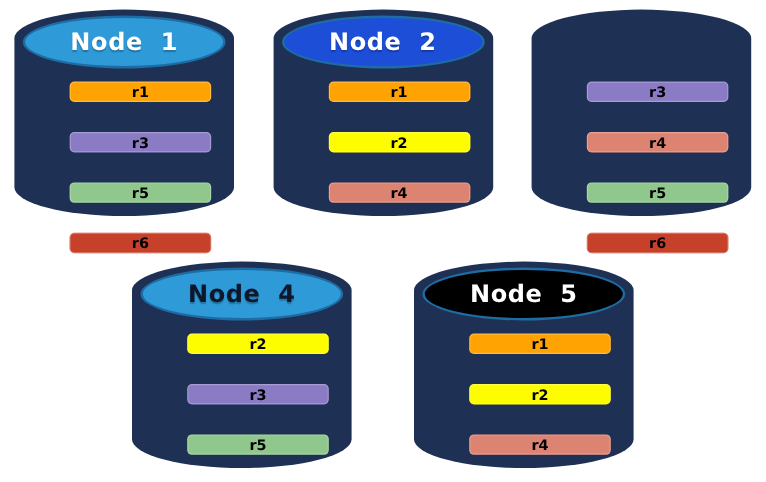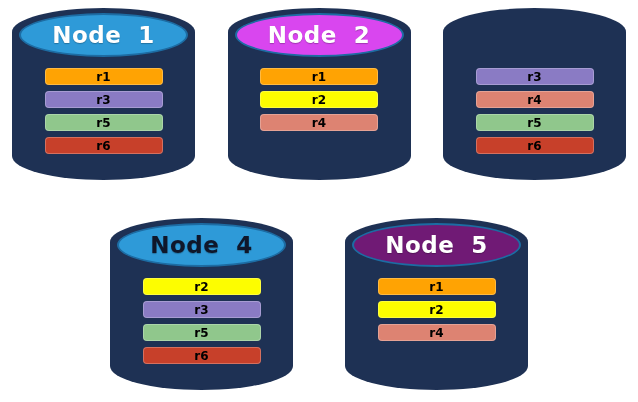--- a/index.html
+++ b/index.html
@@ -48,35 +48,35 @@
     left: 7px;
     right: 7px;
     height: 44px;
     border-radius: 50%;
     box-sizing: border-box;
     display: flex;
     align-items: center;
     justify-content: center;
   }
   .node-title {
-    font-size: 23px;
+    font-size: 20px;
     font-weight: bold;
     white-space: pre;
     letter-spacing: 0.5px;
     text-shadow: 0 1px 1px rgba(0,0,0,0.25);
   }
   .bars {
     position: absolute;
     top: 60px;
     left: 0;
     right: 0;
     display: flex;
     flex-direction: column;
-    align-items: center;
-    gap: 6px;
+    gap: 25px;
+    padding-left: 46px;
   }
   .bar {
     width: 118px;
     height: 17px;
     border-radius: 4px;
     display: flex;
     align-items: center;
     justify-content: center;
     box-shadow: 0 0 0 1px rgba(255,255,255,0.25) inset;
   }
@@ -106,21 +106,21 @@
           <div class="bar" style="background: rgb(144, 199, 140);">
             <span class="bar-label" style="color: rgb(0, 0, 0);">r5</span>
           </div>
           <div class="bar" style="background: rgb(199, 64, 42);">
             <span class="bar-label" style="color: rgb(0, 0, 0);">r6</span>
           </div>
         </div>
   </div>
       <div class="cylinder">
     <div class="cyl-body" style="background: rgb(30, 49, 84);"></div>
-    <div class="cyl-top" style="background: #d946ef; border: 2px solid rgb(29, 108, 163);">
+    <div class="cyl-top" style="background: #1d4ed8; border: 2px solid rgb(29, 108, 163);">
       <span class="node-title" style="color: rgb(255, 255, 255);">Node  2</span>
     </div>
     <div class="bars">
           <div class="bar" style="background: rgb(255, 163, 3);">
             <span class="bar-label" style="color: rgb(0, 0, 0);">r1</span>
           </div>
           <div class="bar" style="background: rgb(253, 253, 0);">
             <span class="bar-label" style="color: rgb(0, 0, 0);">r2</span>
           </div>
           <div class="bar" style="background: rgb(221, 131, 114);">
@@ -162,21 +162,21 @@
           <div class="bar" style="background: rgb(144, 199, 140);">
             <span class="bar-label" style="color: rgb(0, 0, 0);">r5</span>
           </div>
           <div class="bar" style="background: rgb(199, 64, 42);">
             <span class="bar-label" style="color: rgb(0, 0, 0);">r6</span>
           </div>
         </div>
   </div>
       <div class="cylinder">
     <div class="cyl-body" style="background: rgb(30, 49, 84);"></div>
-    <div class="cyl-top" style="background: #701a75; border: 2px solid rgb(29, 108, 163);">
+    <div class="cyl-top" style="background: #000000; border: 2px solid rgb(29, 108, 163); text-decoration: underline;">
       <span class="node-title" style="color: rgb(255, 255, 255);">Node  5</span>
     </div>
     <div class="bars">
           <div class="bar" style="background: rgb(255, 163, 3);">
             <span class="bar-label" style="color: rgb(0, 0, 0);">r1</span>
           </div>
           <div class="bar" style="background: rgb(253, 253, 0);">
             <span class="bar-label" style="color: rgb(0, 0, 0);">r2</span>
           </div>
           <div class="bar" style="background: rgb(221, 131, 114);">

